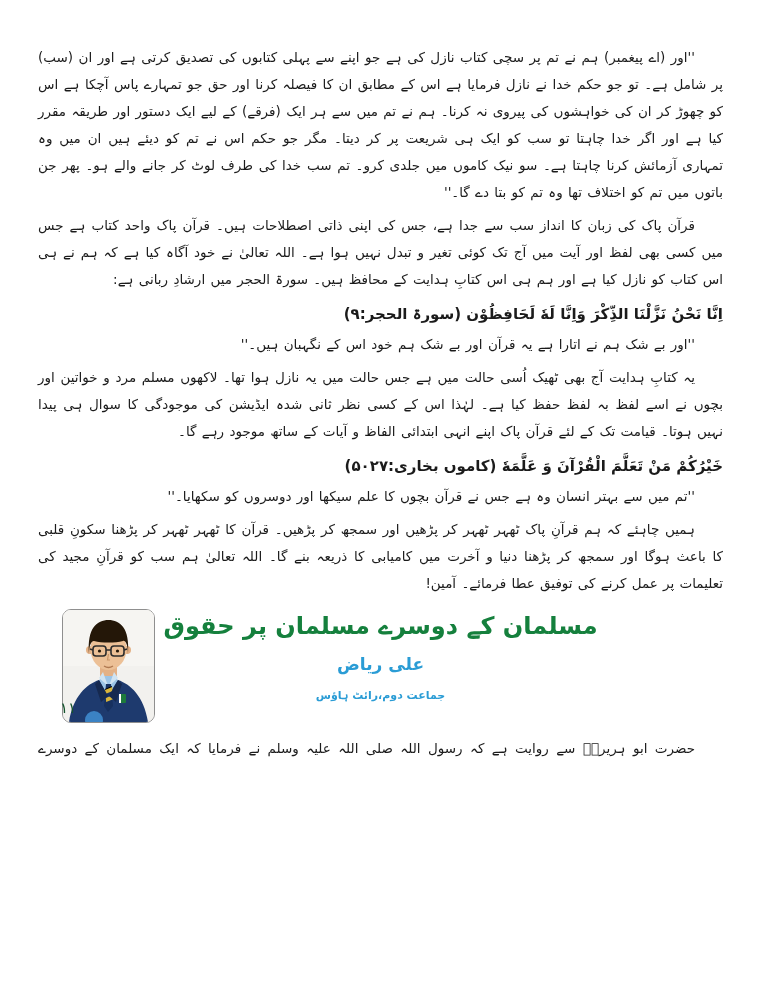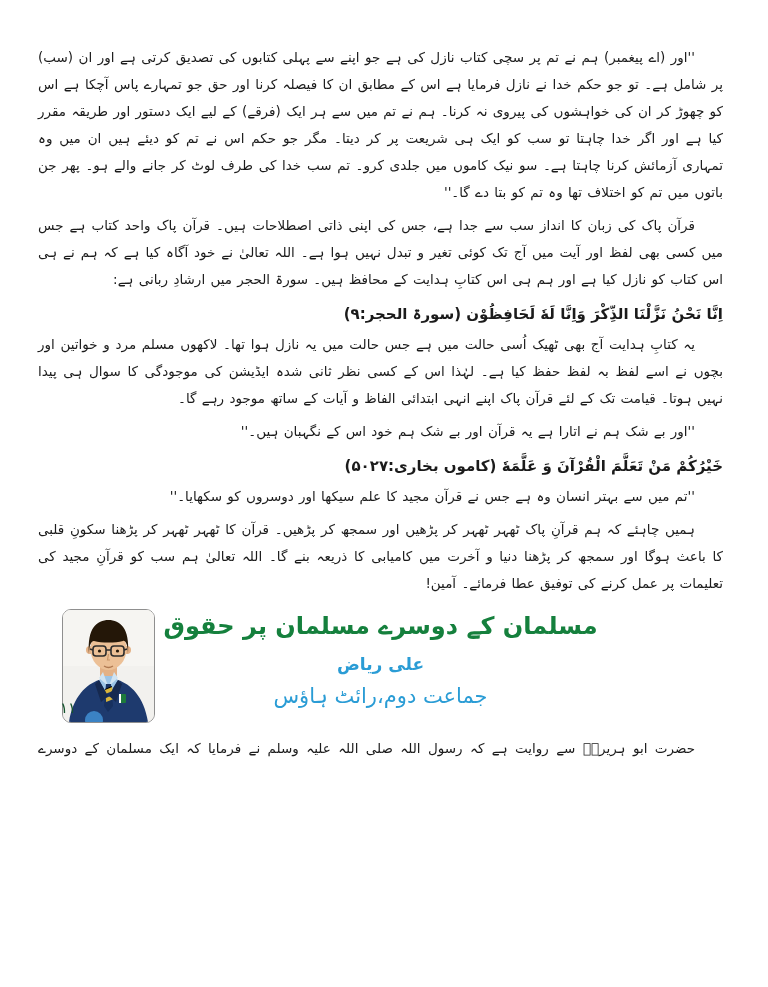--- a/index.html
+++ b/index.html
@@ -61,22 +61,22 @@
     line-height: 34px;
     margin-bottom: 8px;
   }
   .article-author {
     font-size: 17px;
     font-weight: bold;
     line-height: 26px;
     margin-bottom: 7px;
   }
   .article-class {
-    font-size: 21px;
-    font-weight: normal;
+    font-size: 11px;
+    font-weight: bold;
     line-height: 24px;
   }
   .page-number {
     position: absolute;
     bottom: 40px;
     right: auto;
     left: 60px;
     font-size: 15px;
     color: #14532d;
     direction: rtl;
@@ -86,28 +86,28 @@
 <body>
 
 <div class="page" style="color: rgb(27, 27, 27);">
 
   <p class="para">''اور (اے پیغمبر) ہم نے تم پر سچی کتاب نازل کی ہے جو اپنے سے پہلی کتابوں کی تصدیق کرتی ہے اور ان (سب) پر شامل ہے۔ تو جو حکم خدا نے نازل فرمایا ہے اس کے مطابق ان کا فیصلہ کرنا اور حق جو تمہارے پاس آچکا ہے اس کو چھوڑ کر ان کی خواہشوں کی پیروی نہ کرنا۔ ہم نے تم میں سے ہر ایک (فرقے) کے لیے ایک دستور اور طریقہ مقرر کیا ہے اور اگر خدا چاہتا تو سب کو ایک ہی شریعت پر کر دیتا۔ مگر جو حکم اس نے تم کو دیئے ہیں ان میں وہ تمہاری آزمائش کرنا چاہتا ہے۔ سو نیک کاموں میں جلدی کرو۔ تم سب خدا کی طرف لوٹ کر جانے والے ہو۔ پھر جن باتوں میں تم کو اختلاف تھا وہ تم کو بتا دے گا۔''</p>
 
   <p class="para">قرآن پاک کی زبان کا انداز سب سے جدا ہے، جس کی اپنی ذاتی اصطلاحات ہیں۔ قرآن پاک واحد کتاب ہے جس میں کسی بھی لفظ اور آیت میں آج تک کوئی تغیر و تبدل نہیں ہوا ہے۔ اللہ تعالیٰ نے خود آگاہ کیا ہے کہ ہم نے ہی اس کتاب کو نازل کیا ہے اور ہم ہی اس کتابِ ہدایت کے محافظ ہیں۔ سورۃ الحجر میں ارشادِ ربانی ہے:</p>
 
   <div class="verse">اِنَّا نَحْنُ نَزَّلْنَا الذِّكْرَ وَاِنَّا لَهٗ لَحَافِظُوْن (سورۃ الحجر:۹)</div>
 
+  <p class="para">''اور بے شک ہم نے اتارا ہے یہ قرآن اور بے شک ہم خود اس کے نگہبان ہیں۔''</p>
+
   <p class="para">یہ کتابِ ہدایت آج بھی ٹھیک اُسی حالت میں ہے جس حالت میں یہ نازل ہوا تھا۔ لاکھوں مسلم مرد و خواتین اور بچوں نے اسے لفظ بہ لفظ حفظ کیا ہے۔ لہٰذا اس کے کسی نظر ثانی شدہ ایڈیشن کی موجودگی کا سوال ہی پیدا نہیں ہوتا۔ قیامت تک کے لئے قرآن پاک اپنے انہی ابتدائی الفاظ و آیات کے ساتھ موجود رہے گا۔</p>
-
-  <p class="para">''اور بے شک ہم نے اتارا ہے یہ قرآن اور بے شک ہم خود اس کے نگہبان ہیں۔''</p>
 
 
   <div class="verse">خَيْرُكُمْ مَنْ تَعَلَّمَ الْقُرْآنَ وَ عَلَّمَهٗ (کاموں بخاری:۵۰۲۷)</div>
 
-  <p class="para">''تم میں سے بہتر انسان وہ ہے جس نے قرآن مجید کا علم سیکھا اور دوسروں کو سکھایا۔''</p>
+  <p class="para">''تم میں سے بہتر انسان وہ ہے جس نے قرآن بچوں کا علم سیکھا اور دوسروں کو سکھایا۔''</p>
 
   <p class="para">ہمیں چاہئے کہ ہم قرآنِ پاک ٹھہر ٹھہر کر پڑھیں اور سمجھ کر پڑھیں۔ قرآن کا ٹھہر ٹھہر کر پڑھنا سکونِ قلبی کا باعث ہوگا اور سمجھ کر پڑھنا دنیا و آخرت میں کامیابی کا ذریعہ بنے گا۔ اللہ تعالیٰ ہم سب کو قرآنِ مجید کی تعلیمات پر عمل کرنے کی توفیق عطا فرمائے۔ آمین!</p>
 
   <div class="article2-header">
 
     <div class="photo-frame">
       <div class="photo-box">
         <svg width="91" height="112" viewBox="0 0 91 112" xmlns="http://www.w3.org/2000/svg">
 
           <rect x="0" y="0" width="91" height="112" fill="#f2f1ee"></rect>

